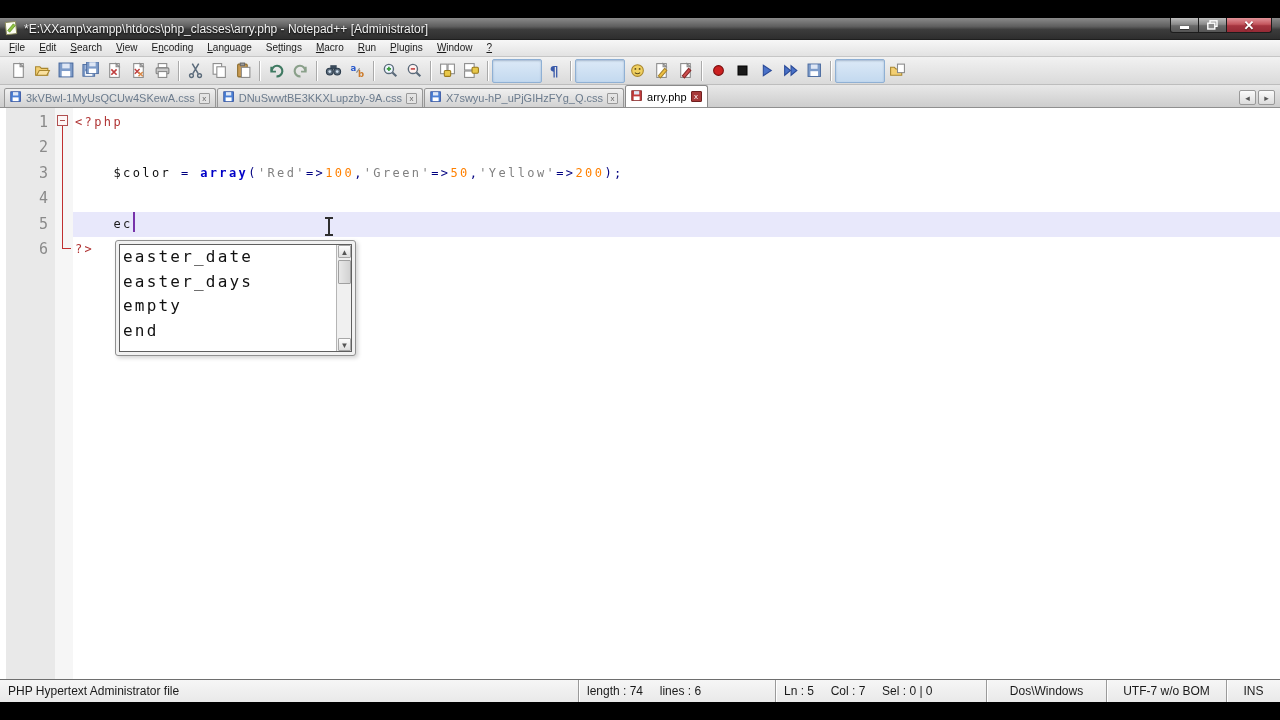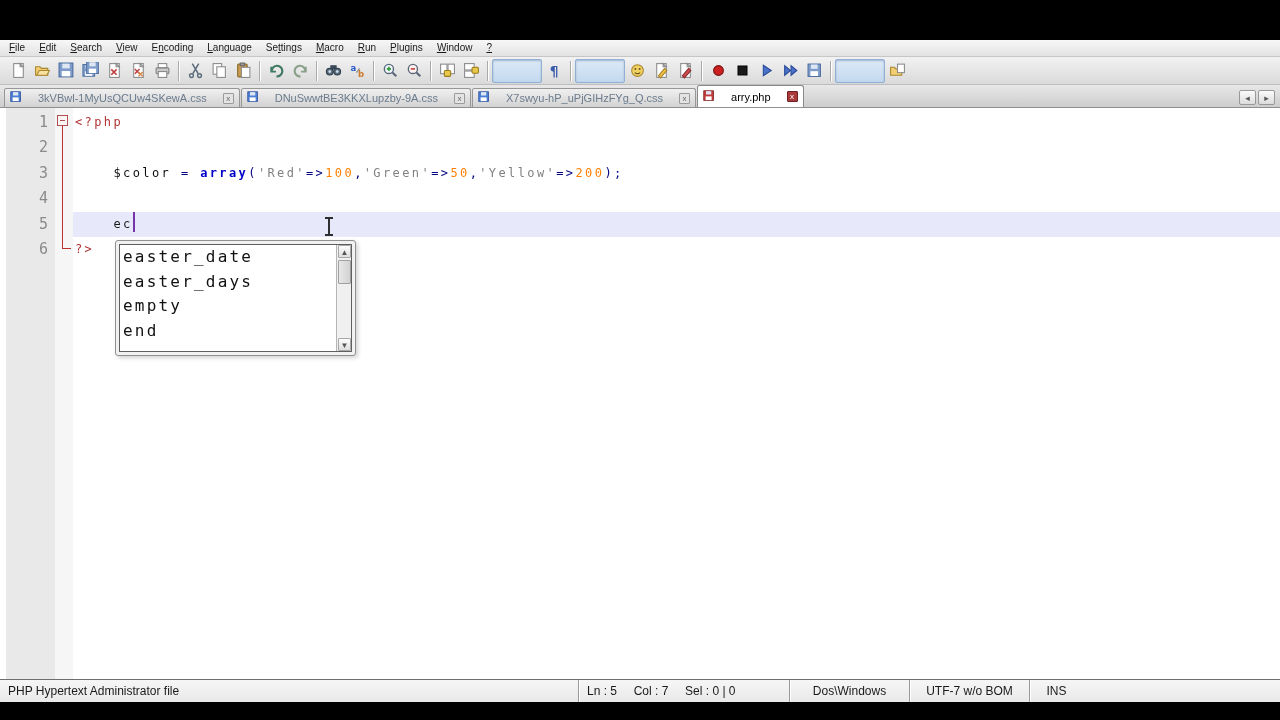--- a/index.html
+++ b/index.html
@@ -41,21 +41,21 @@
     border:1px solid transparent; border-radius:2px; background:transparent; }
   .tb-btn.toggled { border:1px solid #8fb0d4; background:linear-gradient(#dce9f7,#c3d9ef);
     box-shadow:inset 0 1px 2px rgba(60,90,130,.35);padding-left:48px; }
 
   
   .tabbar { position:absolute; left:0; top:85px; width:1280px; height:23px;
     background:linear-gradient(#e8e8e8,#cdcdcd); border-bottom:1px solid #8f8f8f;
     display:flex; align-items:flex-end; padding-left:4px; }
   .tab { height:19px; margin-right:1px; border:1px solid #979797; border-bottom:none;
     border-radius:2.5px 2.5px 0 0; background:linear-gradient(#f0f0f0,#d2d2d2);
-    display:flex; align-items:center; gap:16px; padding:0 5px; font-size:11px; color:#6b7b8d;
+    display:flex; align-items:center; gap:4px; padding:0 5px; font-size:11px; color:#6b7b8d;
     white-space:nowrap; cursor:default; }
   .tab.active { height:22px; background:#fff; color:#000; border-color:#8a8a8a; position:relative; z-index:2; }
   .tab-close { width:11px; height:11px; border:1px solid #9a9a9a; background:#e4e4e4;
     color:#666; font-size:8px; line-height:9px; text-align:center; border-radius:1px; }
   .tab.active .tab-close { background:#a83a3a; border-color:#702020; color:#fff; }
   .tab-scrolls { position:absolute; right:5px; top:5px; display:flex; gap:2px; }
   .tab-scroll { width:17px; height:15px; border:1px solid #999; border-radius:2px;
     background:linear-gradient(#fbfbfb,#dcdcdc); color:#555; font-size:9px;
     display:flex; align-items:center; justify-content:center; }
 
@@ -115,20 +115,41 @@
 
   .black-strip-top { position:absolute; left:0; top:0; width:1280px; height:18px; background:#000; }
   .black-strip-bottom { position:absolute; left:0; top:702px; width:1280px; height:18px; background:#000; }
 </style>
 </head>
 <body>
 
 <div class="screen">
   <div class="black-strip-top"></div>
 
+  <div class="titlebar">
+    <svg class="app-icon" viewBox="0 0 16 16">
+      <rect x="2" y="1" width="11" height="13" fill="#fdfdf2" stroke="#8a8a5a" stroke-width="1" transform="rotate(-6 8 8)"></rect>
+      <path d="M4 10 L10 3 L12 5 L6 12 Z" fill="#8fc43f" stroke="#5a8a1f" stroke-width="0.8"></path>
+    </svg>
+    <span class="win-title">*E:\XXamp\xampp\htdocs\php_classes\arry.php - Notepad++ [Administrator]</span>
+    <div class="caption-group">
+      <div class="cap-btn minimize">
+          <div class="min-glyph"></div>
+        </div>
+      <div class="cap-btn restore">
+        <svg width="11" height="10" viewBox="0 0 11 10">
+          <rect x="3" y="0.8" width="7" height="5.5" fill="none" stroke="#fff" stroke-width="1.4"></rect>
+          <rect x="0.8" y="3.2" width="7" height="5.8" fill="#8b8b8b" stroke="#fff" stroke-width="1.4"></rect>
+        </svg>
+      </div>
+      <div class="cap-btn close">
+          <span class="close-glyph">✕</span>
+        </div>
+    </div>
+  </div>
 
   <div class="menubar" id="menubar">
       <span class="menu-item"><u>F</u>ile</span>
       <span class="menu-item"><u>E</u>dit</span>
       <span class="menu-item"><u>S</u>earch</span>
       <span class="menu-item"><u>V</u>iew</span>
       <span class="menu-item">E<u>n</u>coding</span>
       <span class="menu-item"><u>L</u>anguage</span>
       <span class="menu-item">Se<u>t</u>tings</span>
       <span class="menu-item"><u>M</u>acro</span>
@@ -483,20 +504,21 @@
           <div class="ac-arrow down">▼</div>
         </div>
       </div>
     </div>
 
     <div class="ibeam"></div>
   </div>
 
   <div class="statusbar" id="statusbar">
       <div class="sb-seg" style="width: 578px;">PHP Hypertext Administrator file</div>
+      <div class="sb-seg" style="width: 197px;">length : 74     lines : 6</div>
       <div class="sb-seg" style="width: 211px;">Ln : 5     Col : 7     Sel : 0 | 0</div>
       <div class="sb-seg center" style="width: 120px;">Dos\Windows</div>
       <div class="sb-seg center" style="width: 120px;">UTF-7 w/o BOM</div>
       <div class="sb-seg center" style="width: 54px;">INS</div>
     </div>
 
   <div class="black-strip-bottom"></div>
 </div>
 
 </body></html>

